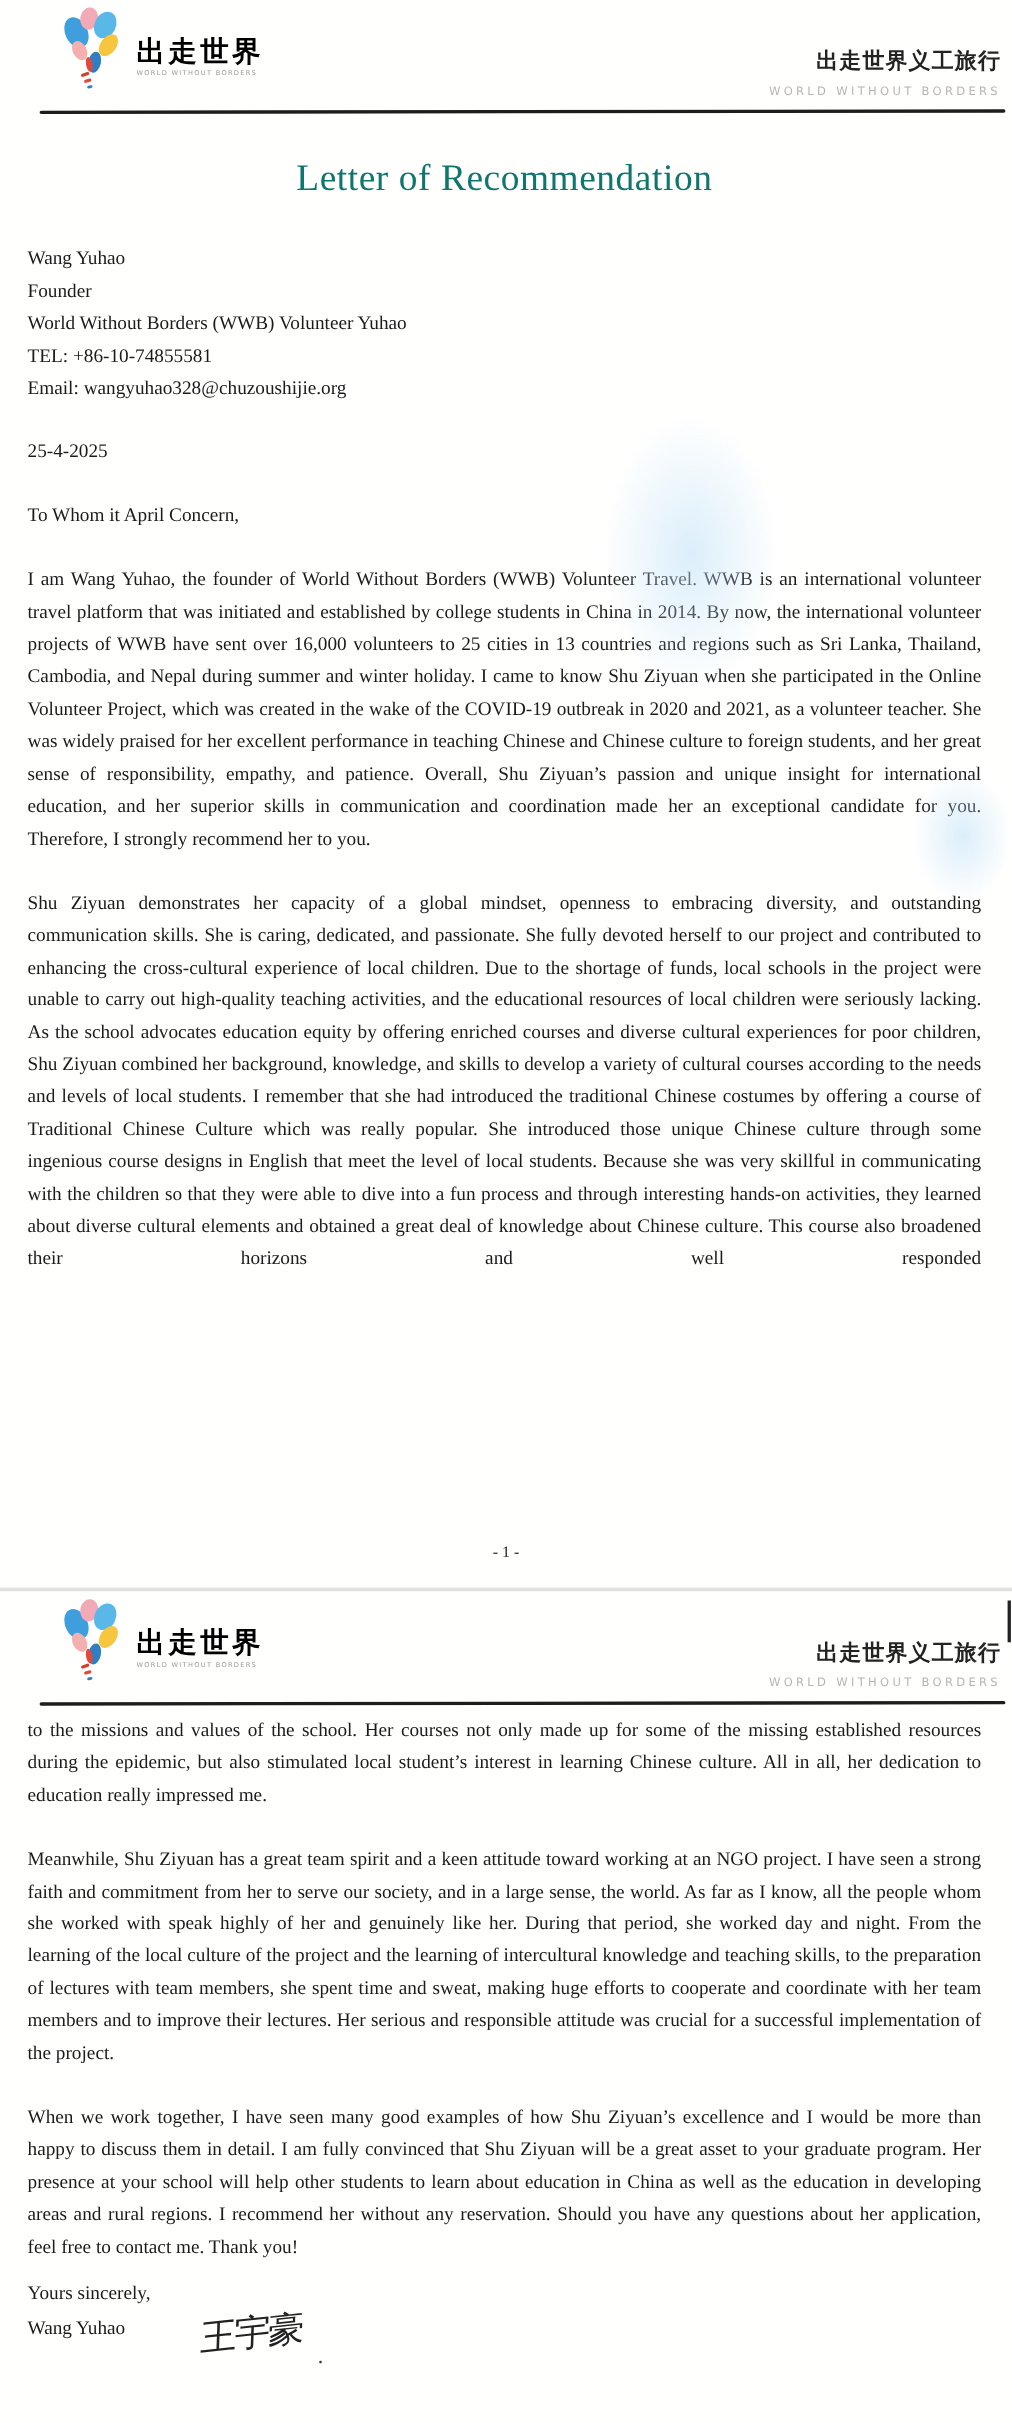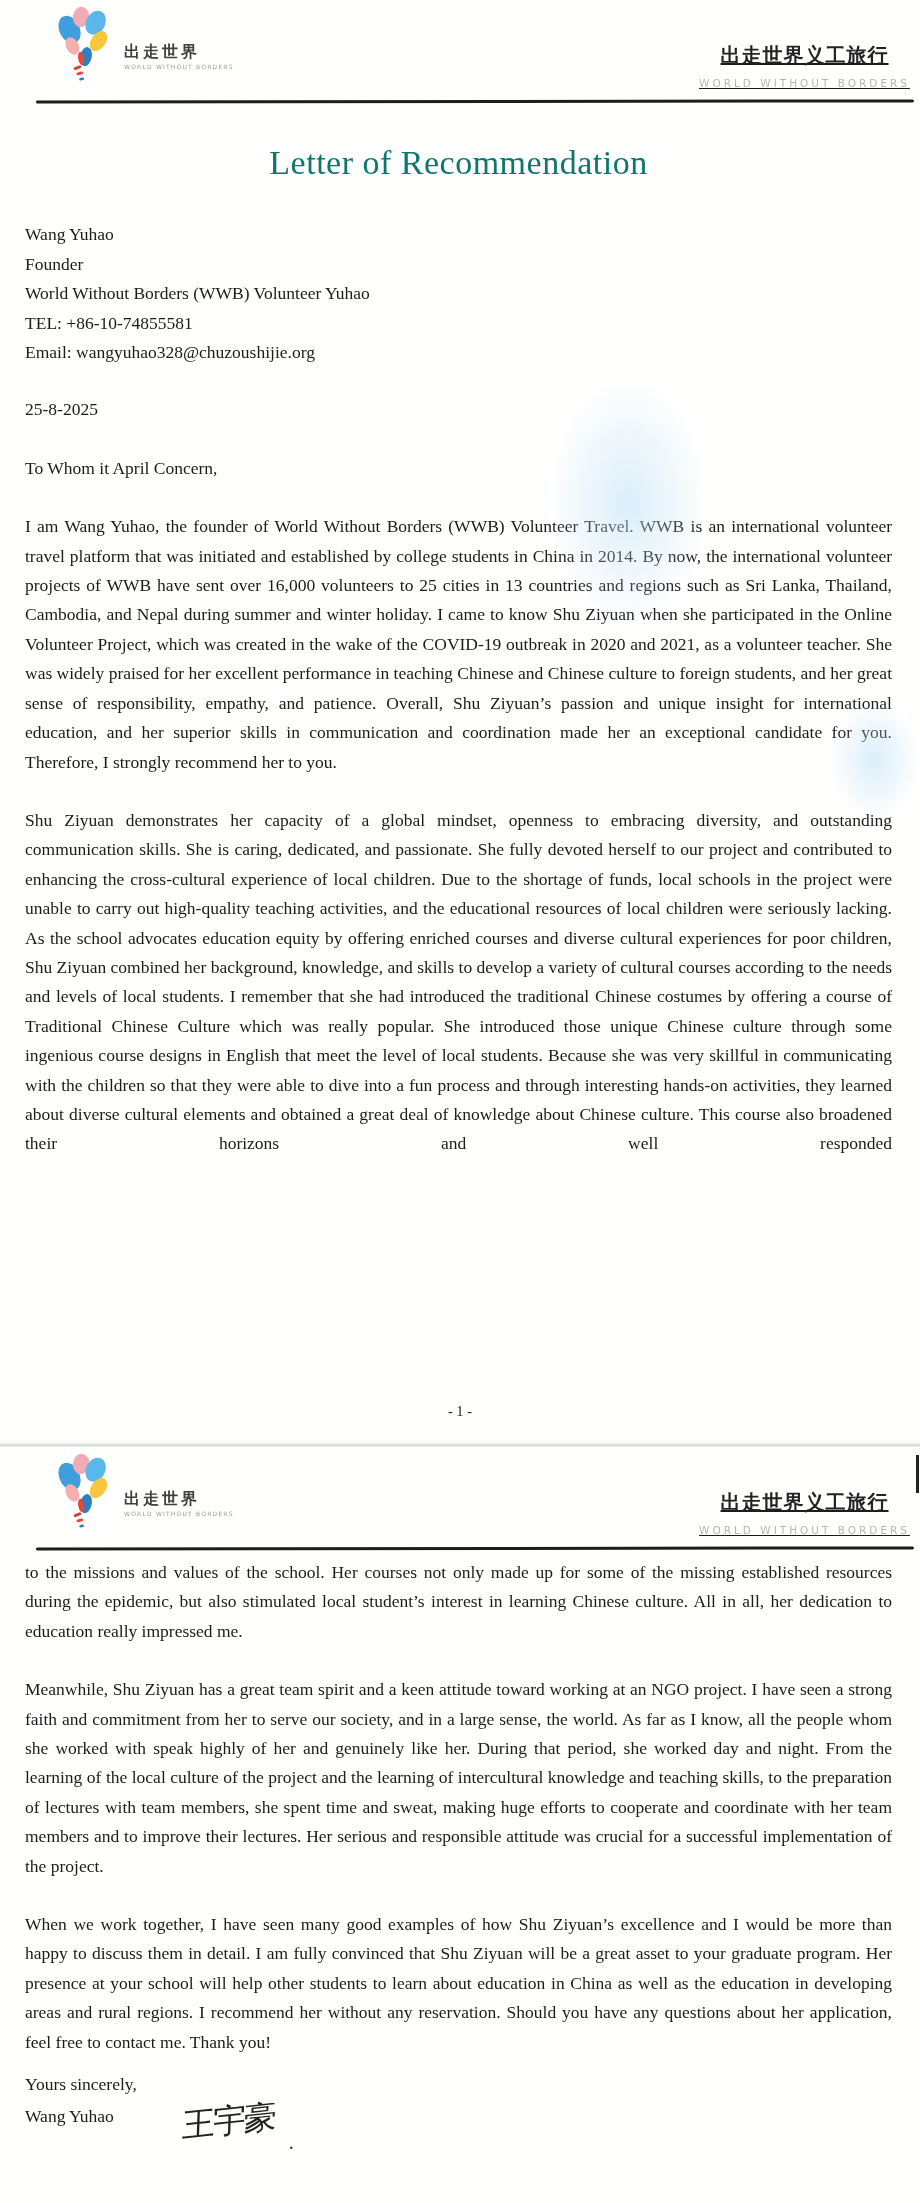--- a/index.html
+++ b/index.html
@@ -11,25 +11,25 @@
   .page{position:absolute;left:0;width:920px;background:#fffffe;}
   .page-1{top:0;height:1444px;}
   .page-2{top:1447px;height:756px;}
   .page-divider{position:absolute;top:1443px;left:0;width:920px;height:4px;
     background:linear-gradient(#efefef,#d9d9d9 60%,#f4f4f4);}
   
   .page-header{position:relative;height:104px;}
   .brand{position:absolute;left:56px;top:6px;display:flex;align-items:flex-end;}
   .logo{display:block;line-height:0;}
   .brand-text{margin:0 0 14px 10px;}
-  .brand-cn{font-family:"DejaVu Sans",sans-serif;font-weight:700;font-size:16px;
-    letter-spacing:3px;color:#404040;line-height:1;}
+  .brand-cn{font-family:"DejaVu Sans",sans-serif;font-weight:700;font-size:26px;
+    letter-spacing:3px;color:#000000;line-height:1;}
   .brand-en{font-family:"DejaVu Sans",sans-serif;font-size:6px;color:#9a9a9a;
     letter-spacing:1.2px;margin-top:3px;white-space:nowrap;}
-  .header-right{position:absolute;right:10px;top:42px;text-align:center;text-decoration:underline;}
+  .header-right{position:absolute;right:10px;top:42px;text-align:right;}
   .hr-cn{font-family:"DejaVu Sans",sans-serif;font-weight:700;font-size:20px;
     letter-spacing:1px;color:#232323;}
   .hr-en{font-family:"DejaVu Sans",sans-serif;font-size:10.5px;color:#b9b4b0;
     letter-spacing:3px;margin-top:8px;}
   .rule{position:absolute;top:100px;left:36px;right:6px;height:3px;
     background:#1d1d1d;border-radius:2px;transform:rotate(-0.08deg);}
   
   .page-body{padding:0 28px 0 25px;font-size:17.5px;line-height:29.4px;}
   .doc-title{margin:44px 0 0;text-align:center;font-size:34px;font-weight:400;
     letter-spacing:0.5px;color:#0f766e;}
@@ -94,21 +94,21 @@
       <h1 class="doc-title">Letter of Recommendation</h1>
 
       <div class="sender">
         <p>Wang Yuhao</p>
         <p>Founder</p>
         <p>World Without Borders (WWB) Volunteer Yuhao</p>
         <p>TEL: +86-10-74855581</p>
         <p>Email: wangyuhao328@chuzoushijie.org</p>
       </div>
 
-      <p class="date-line">25-8-2025</p>
+      <p class="date-line">25-4-2025</p>
       <p class="salutation">To Whom it April Concern,</p>
 
       <p class="para">I am Wang Yuhao, the founder of World Without Borders (WWB) Volunteer Travel. WWB is an international volunteer travel platform that was initiated and established by college students in China in 2014. By now, the international volunteer projects of WWB have sent over 16,000 volunteers to 25 cities in 13 countries and regions such as Sri Lanka, Thailand, Cambodia, and Nepal during summer and winter holiday. I came to know Shu Ziyuan when she participated in the Online Volunteer Project, which was created in the wake of the COVID-19 outbreak in 2020 and 2021, as a volunteer teacher. She was widely praised for her excellent performance in teaching Chinese and Chinese culture to foreign students, and her great sense of responsibility, empathy, and patience. Overall, Shu Ziyuan’s passion and unique insight for international education, and her superior skills in communication and coordination made her an exceptional candidate for you. Therefore, I strongly recommend her to you.</p>
       <p class="para para-cont-end">Shu Ziyuan demonstrates her capacity of a global mindset, openness to embracing diversity, and outstanding communication skills. She is caring, dedicated, and passionate. She fully devoted herself to our project and contributed to enhancing the cross-cultural experience of local children. Due to the shortage of funds, local schools in the project were unable to carry out high-quality teaching activities, and the educational resources of local children were seriously lacking. As the school advocates education equity by offering enriched courses and diverse cultural experiences for poor children, Shu Ziyuan combined her background, knowledge, and skills to develop a variety of cultural courses according to the needs and levels of local students. I remember that she had introduced the traditional Chinese costumes by offering a course of Traditional Chinese Culture which was really popular. She introduced those unique Chinese culture through some ingenious course designs in English that meet the level of local students. Because she was very skillful in communicating with the children so that they were able to dive into a fun process and through interesting hands-on activities, they learned about diverse cultural elements and obtained a great deal of knowledge about Chinese culture. This course also broadened their horizons and well responded</p>
     </div>
 
     <div class="page-number">- 1 -</div>
     <div class="wm wm1"></div>
     <div class="wm wm2"></div>
   </section>

